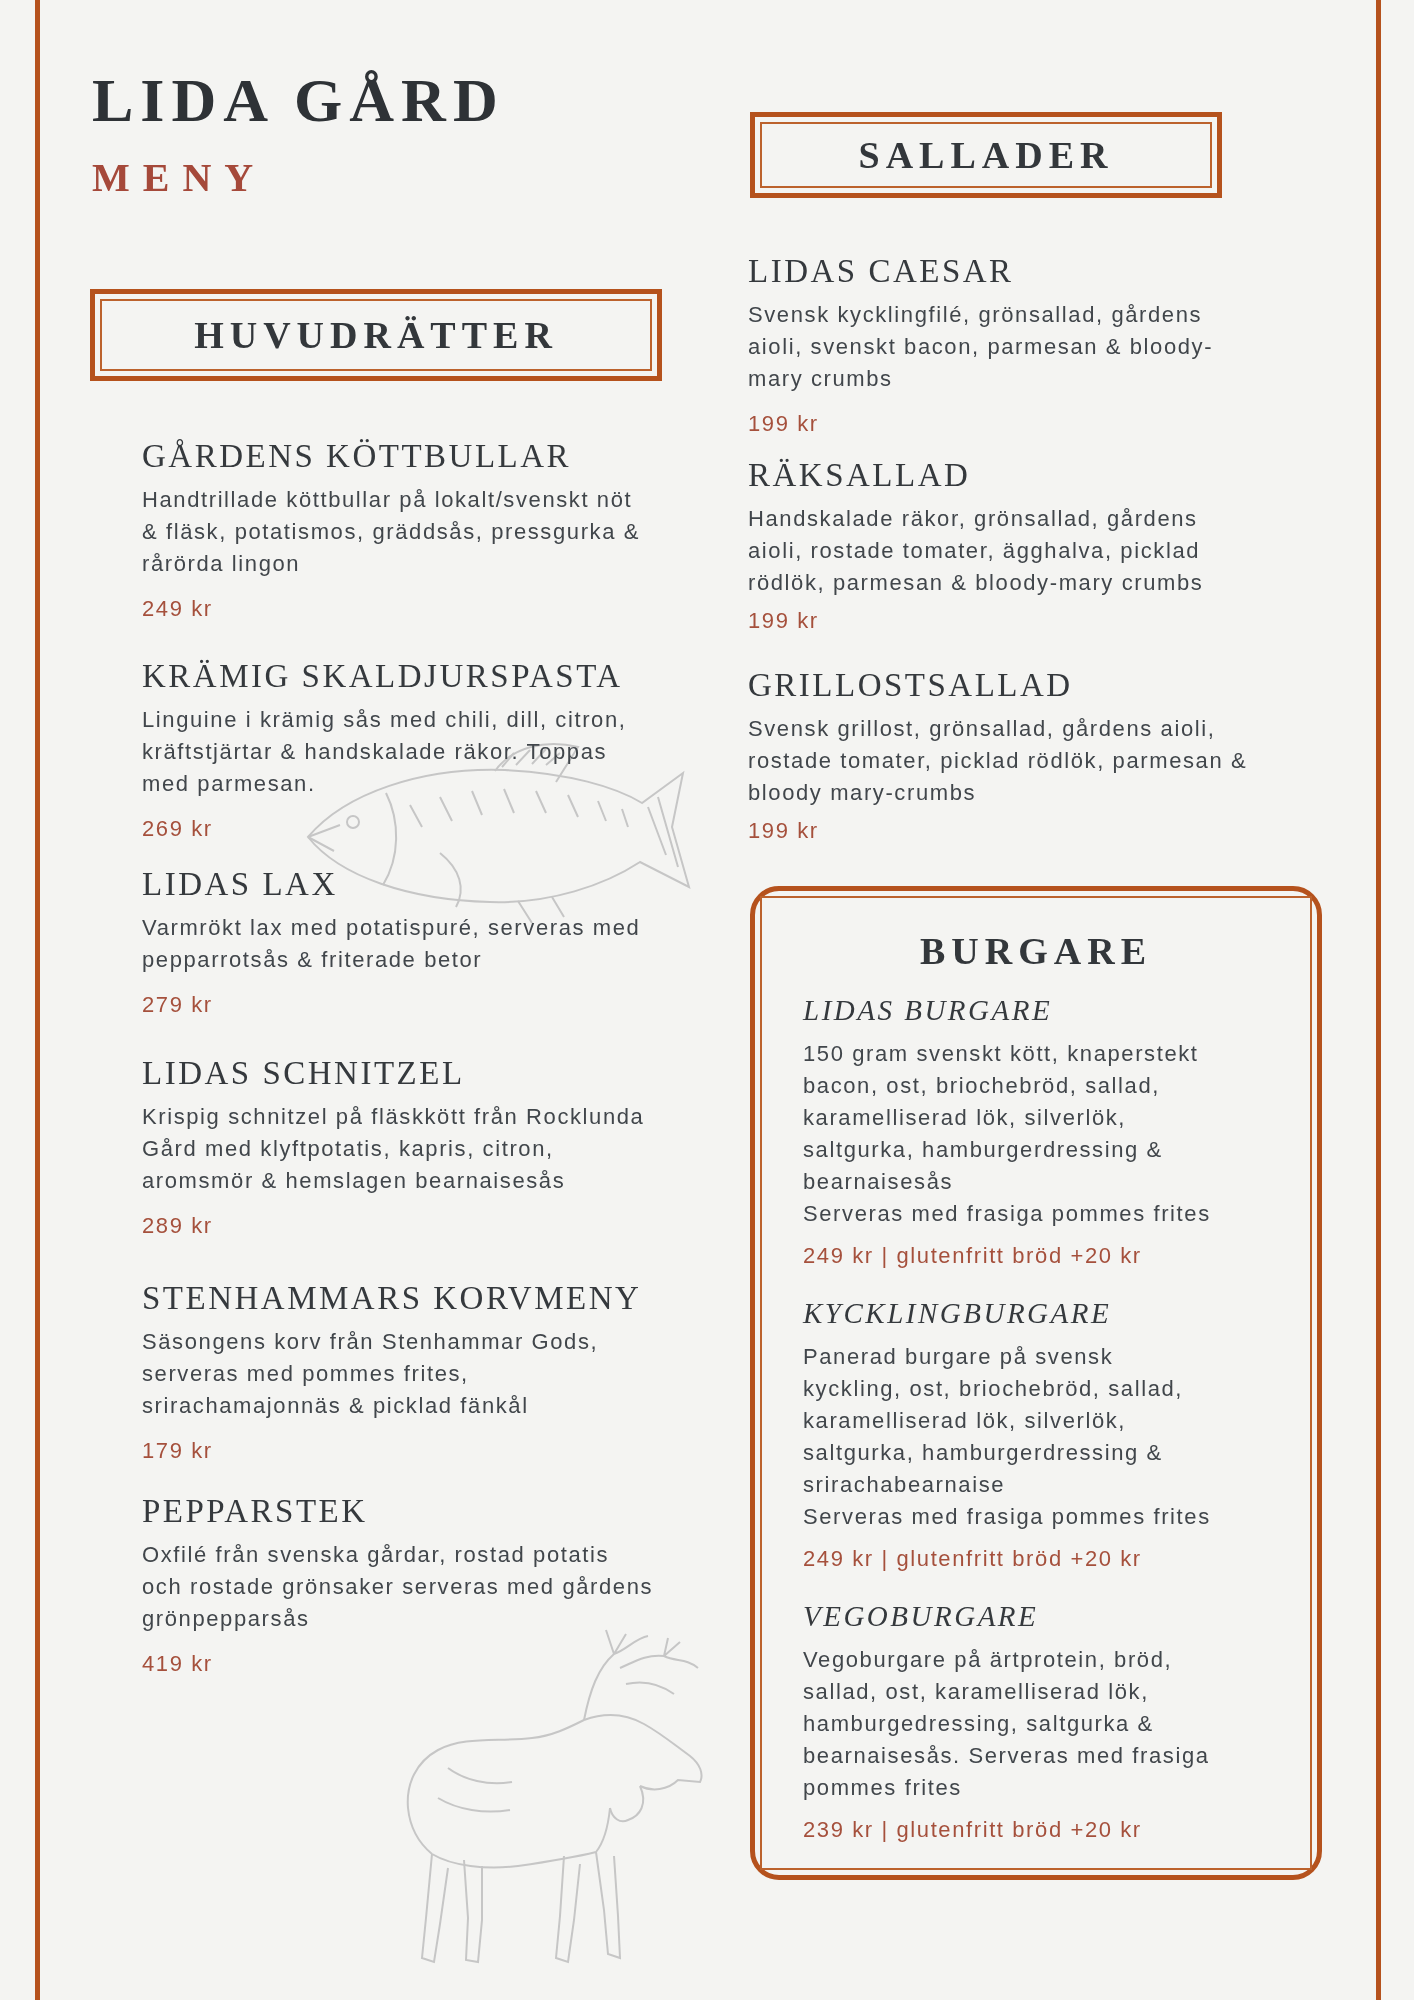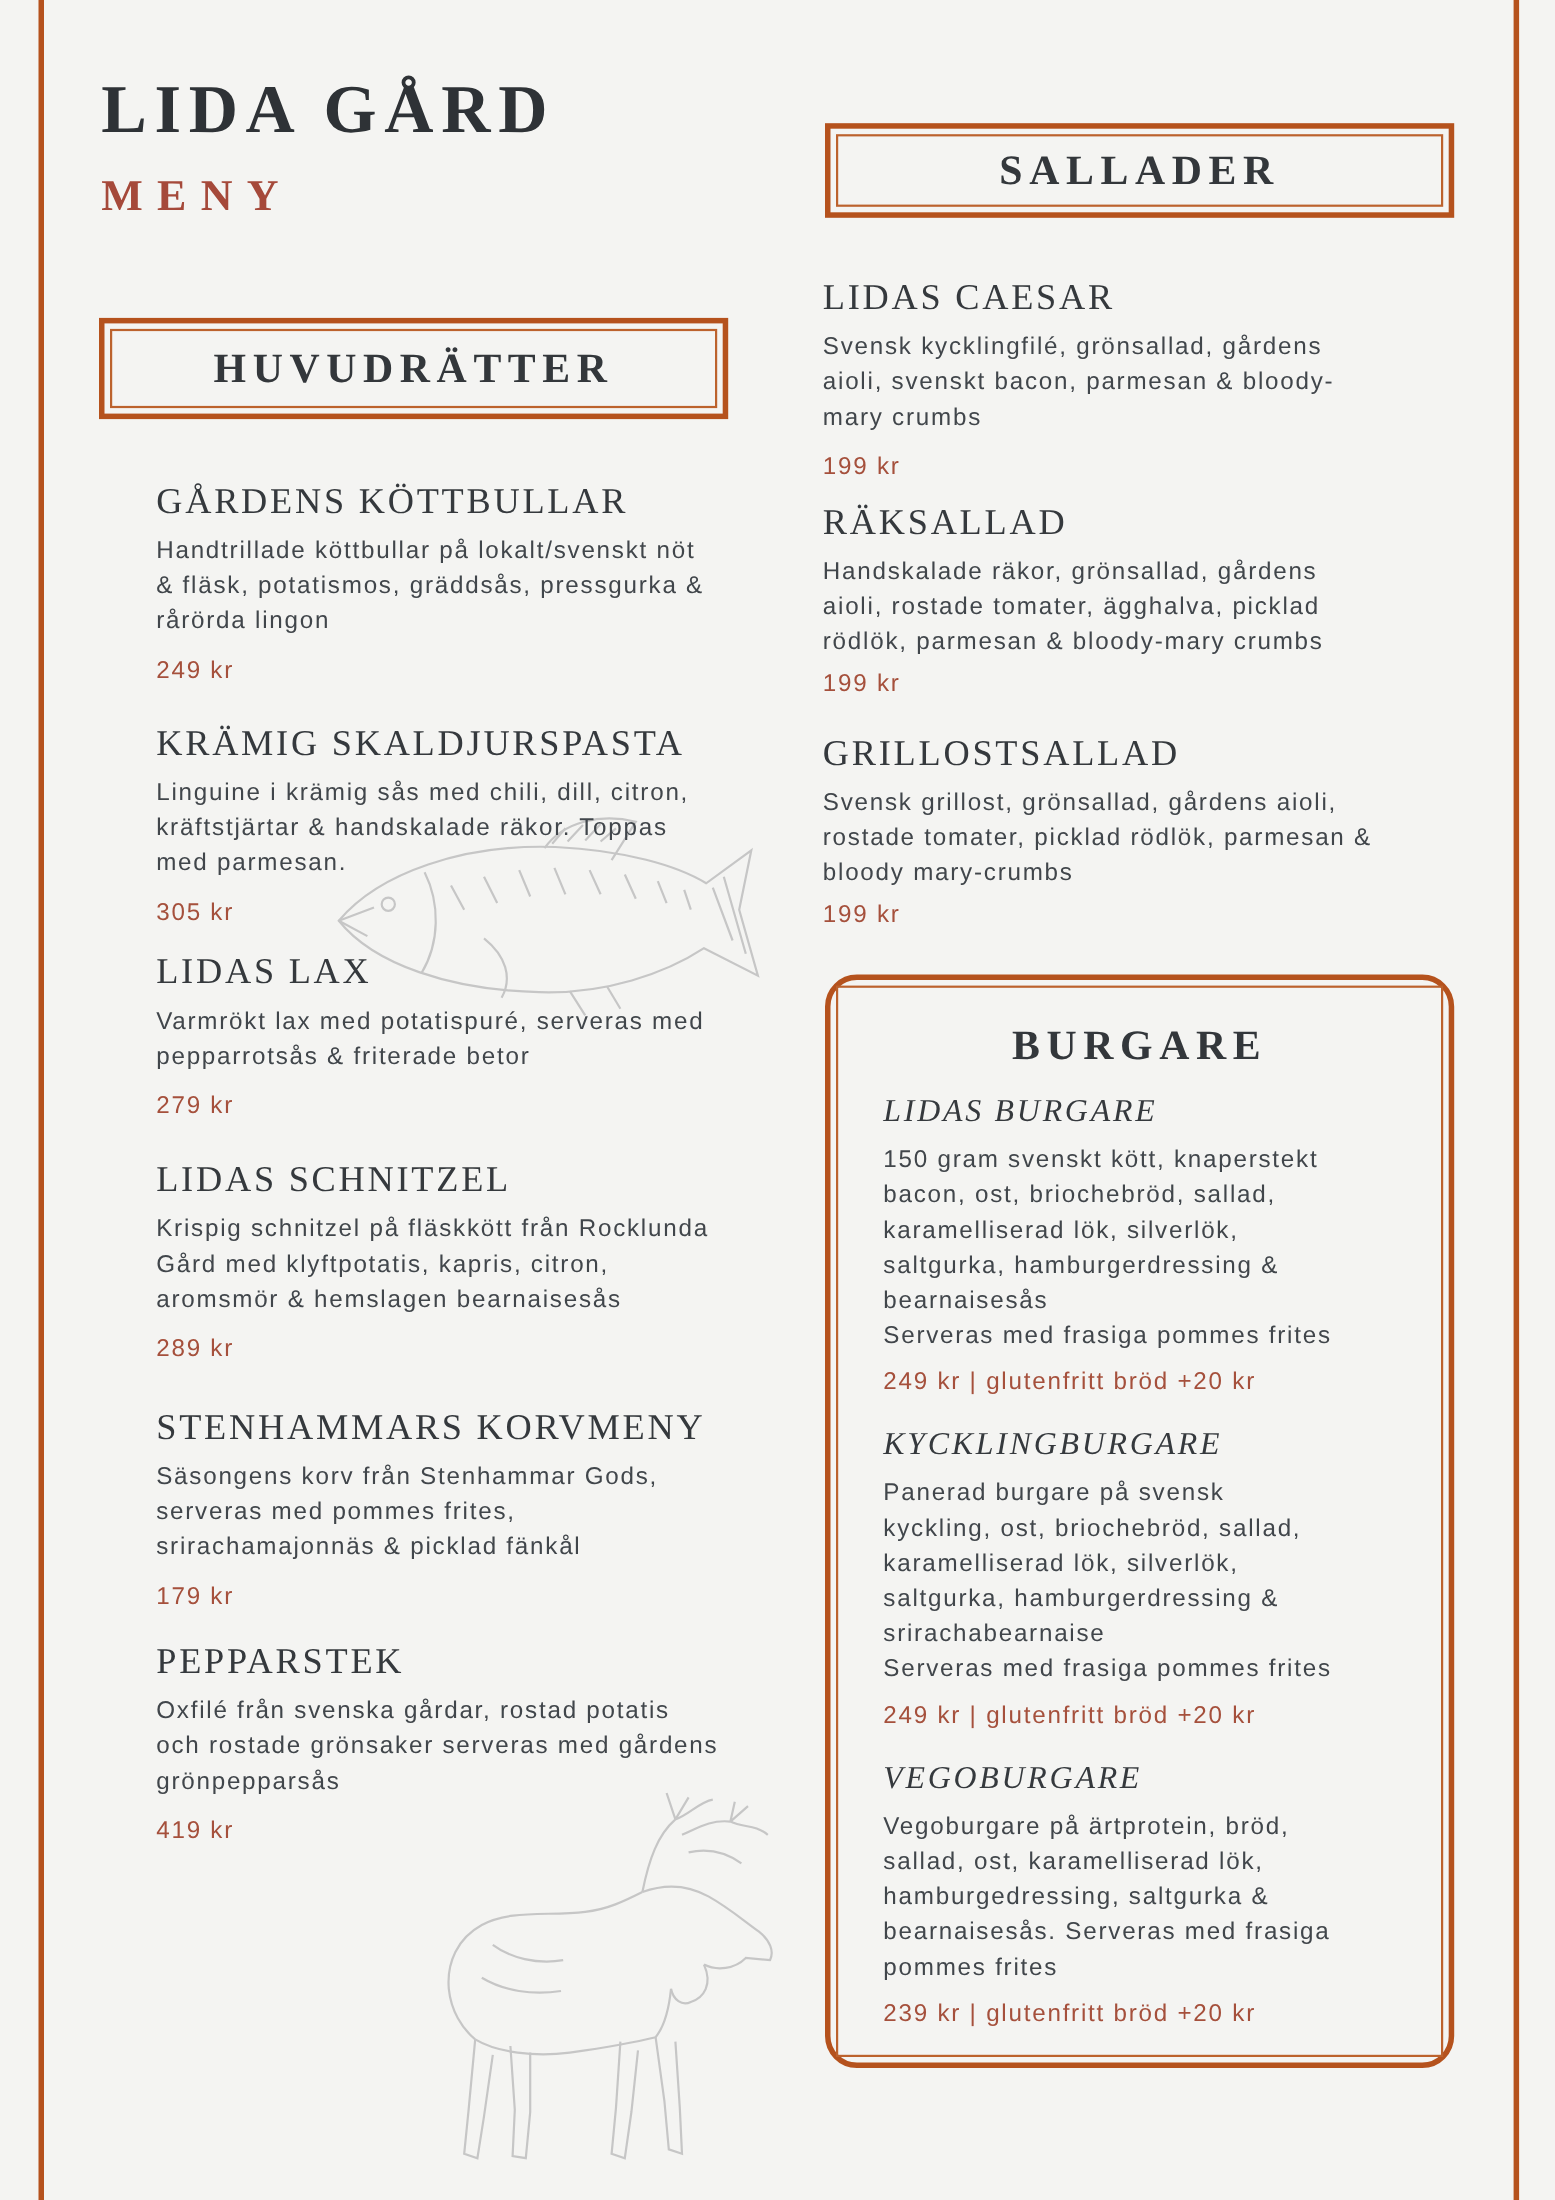--- a/index.html
+++ b/index.html
@@ -92,21 +92,21 @@
       <div class="item-desc">Handtrillade köttbullar på lokalt/svenskt nöt
 &amp; fläsk, potatismos, gräddsås, pressgurka &amp;
 rårörda lingon</div>
       <div class="item-price">249 kr</div>
     </div>
     <div class="menu-item" style="margin-top:30px">
       <div class="item-name">KRÄMIG SKALDJURSPASTA</div>
       <div class="item-desc">Linguine i krämig sås med chili, dill, citron,
 kräftstjärtar &amp; handskalade räkor. Toppas
 med parmesan.</div>
-      <div class="item-price">305 kr</div>
+      <div class="item-price">269 kr</div>
     </div>
     <div class="menu-item" style="margin-top:18px">
       <div class="item-name">LIDAS LAX</div>
       <div class="item-desc">Varmrökt lax med potatispuré, serveras med
 pepparrotsås &amp; friterade betor</div>
       <div class="item-price">279 kr</div>
     </div>
     <div class="menu-item" style="margin-top:31px">
       <div class="item-name">LIDAS SCHNITZEL</div>
       <div class="item-desc">Krispig schnitzel på fläskkött från Rocklunda
@@ -123,21 +123,21 @@
     </div>
     <div class="menu-item" style="margin-top:23px">
       <div class="item-name">PEPPARSTEK</div>
       <div class="item-desc">Oxfilé från svenska gårdar, rostad potatis
 och rostade grönsaker serveras med gårdens
 grönpepparsås</div>
       <div class="item-price">419 kr</div>
     </div>
   </div>
 
-  <div class="frame" style="left:750px;top:112px;width:572px;height:86px;">
+  <div class="frame" style="left:750px;top:112px;width:472px;height:86px;">
     <div class="frame-title">SALLADER</div>
   </div>
 
   <div class="col col-right">
     <div class="menu-item" style="margin-top:53px">
       <div class="item-name">LIDAS CAESAR</div>
       <div class="item-desc">Svensk kycklingfilé, grönsallad, gårdens
 aioli, svenskt bacon, parmesan &amp; bloody-
 mary crumbs</div>
       <div class="item-price">199 kr</div>

